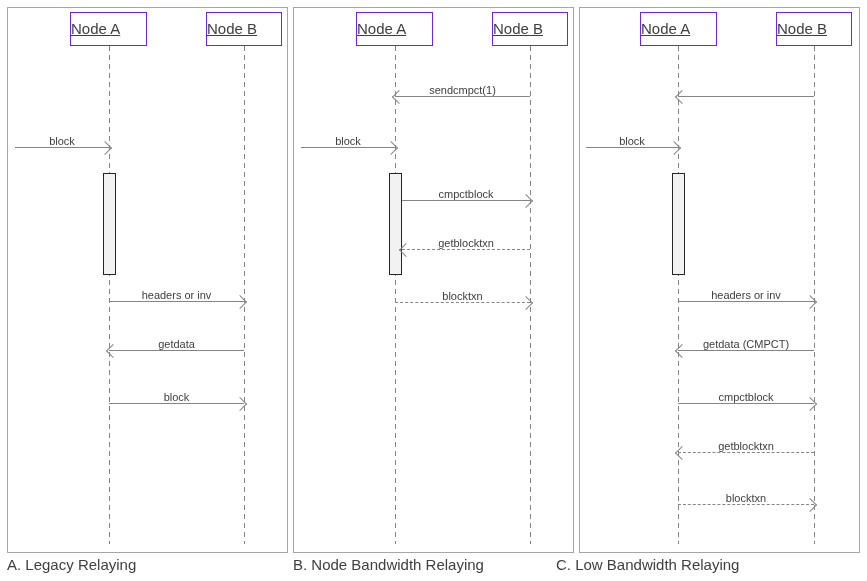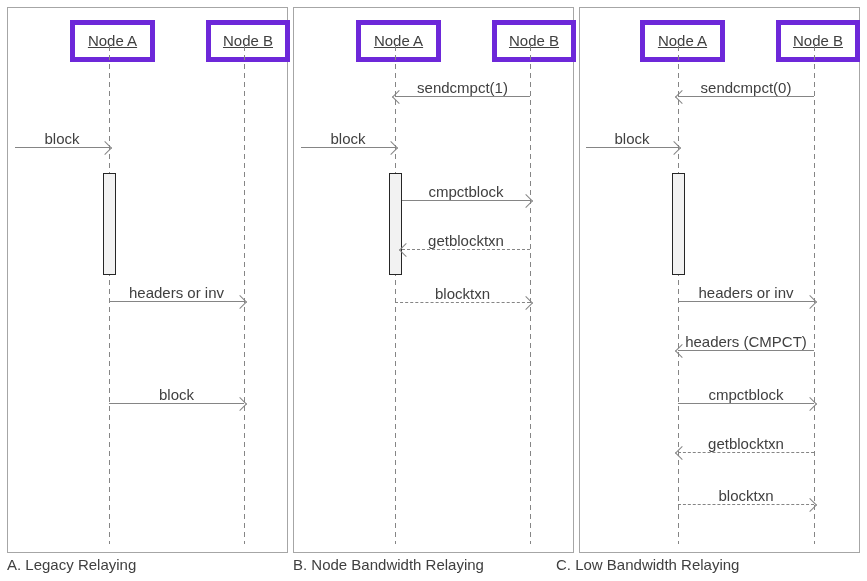--- a/index.html
+++ b/index.html
@@ -5,36 +5,36 @@
   html, body { margin:0; padding:0; }
   body {
     width:867px; height:581px; background:#ffffff; position:relative;
     font-family:"Liberation Sans", sans-serif; color:#404040; overflow:hidden;
   }
   .panel {
     position:absolute; top:7px; width:279px; height:544px;
     border:1px solid #a6a6a6; background:#ffffff;
   }
   .node-box {
-    position:absolute; top:4px; height:32px; border:5px solid #6d28d9;
-    background:#ffffff; text-align:center; line-height:32px; font-size:15px;margin-top:8px;
+    position:absolute; top:4px; height:32px; border:1px solid #6d28d9;
+    background:#ffffff; text-align:left; line-height:32px; font-size:15px;
   }
   .node-box span { text-decoration:underline; color:#404040; }
   .lifeline {
     position:absolute; top:38px; height:498px; width:1px;
     background:repeating-linear-gradient(#858585 0, #858585 5px, transparent 5px, transparent 9px);
   }
   .activation {
     position:absolute; top:165px; height:100px; width:11px;
     background:#f2f2f2; border:1px solid #262626;
   }
   .msg { position:absolute; height:21px; }
   .msg .lbl {
     position:absolute; left:0; right:0; bottom:1px; text-align:center;
-    font-size:15px; color:#404040; white-space:nowrap;
+    font-size:11px; color:#404040; white-space:nowrap;
   }
   .msg .line {
     position:absolute; left:0; right:0; top:20px; height:0;
     border-top:1px solid #858585;
   }
   .msg.dashed .line { border-top-style:dashed; }
   .msg.arr-r .line::after {
     content:""; position:absolute; right:-1px; top:-5px; width:9px; height:9px;
     border-top:1px solid #858585; border-right:1px solid #858585;
     transform:rotate(45deg);
@@ -59,20 +59,24 @@
   <div class="lifeline" style="left:101px"></div>
   <div class="lifeline" style="left:236px"></div>
   <div class="activation" style="left:95px"></div>
 
   <div class="msg arr-r" style="left:7px;top:119px;width:94px">
     <div class="lbl">block</div>
     <div class="line"></div>
   </div>
   <div class="msg arr-r" style="left:101px;top:273px;width:135px">
     <div class="lbl">headers or inv</div>
+    <div class="line"></div>
+  </div>
+  <div class="msg arr-l" style="left:101px;top:322px;width:135px">
+    <div class="lbl">getdata</div>
     <div class="line"></div>
   </div>
   <div class="msg arr-r" style="left:101px;top:375px;width:135px">
     <div class="lbl">block</div>
     <div class="line"></div>
   </div>
 </div>
 <div class="caption" style="left:7px">A. Legacy Relaying</div>
 
 <div class="panel" style="left:293px">
@@ -114,33 +118,32 @@
     <span>Node A</span>
   </div>
   <div class="node-box" style="left:196px;width:74px">
     <span>Node B</span>
   </div>
   <div class="lifeline" style="left:98px"></div>
   <div class="lifeline" style="left:234px"></div>
   <div class="activation" style="left:92px"></div>
 
   <div class="msg arr-l" style="left:98px;top:68px;width:136px">
-    <div class="lbl">sendcmpct(0)</div>
     <div class="line"></div>
   </div>
   <div class="msg arr-r" style="left:6px;top:119px;width:92px">
     <div class="lbl">block</div>
     <div class="line"></div>
   </div>
   <div class="msg arr-r" style="left:98px;top:273px;width:136px">
     <div class="lbl">headers or inv</div>
     <div class="line"></div>
   </div>
   <div class="msg arr-l" style="left:98px;top:322px;width:136px">
-    <div class="lbl">headers (CMPCT)</div>
+    <div class="lbl">getdata (CMPCT)</div>
     <div class="line"></div>
   </div>
   <div class="msg arr-r" style="left:98px;top:375px;width:136px">
     <div class="lbl">cmpctblock</div>
     <div class="line"></div>
   </div>
   <div class="msg arr-l dashed" style="left:98px;top:424px;width:136px">
     <div class="lbl">getblocktxn</div>
     <div class="line"></div>
   </div>

